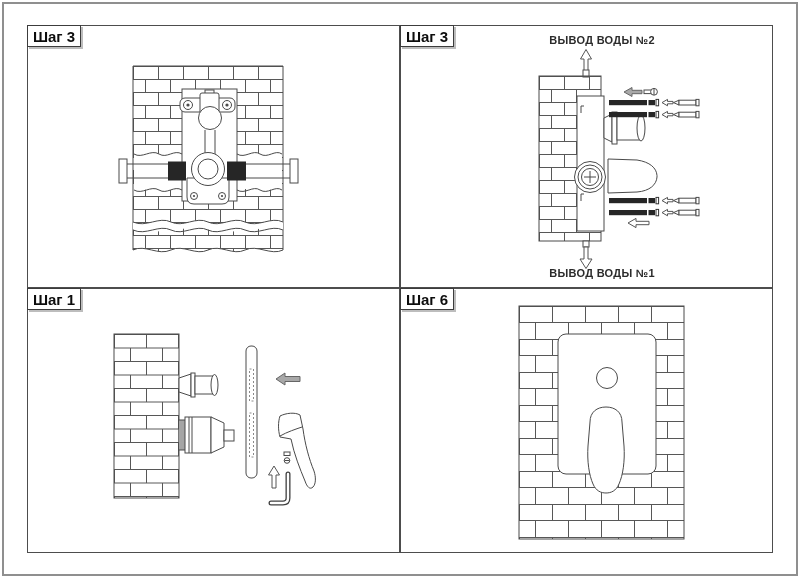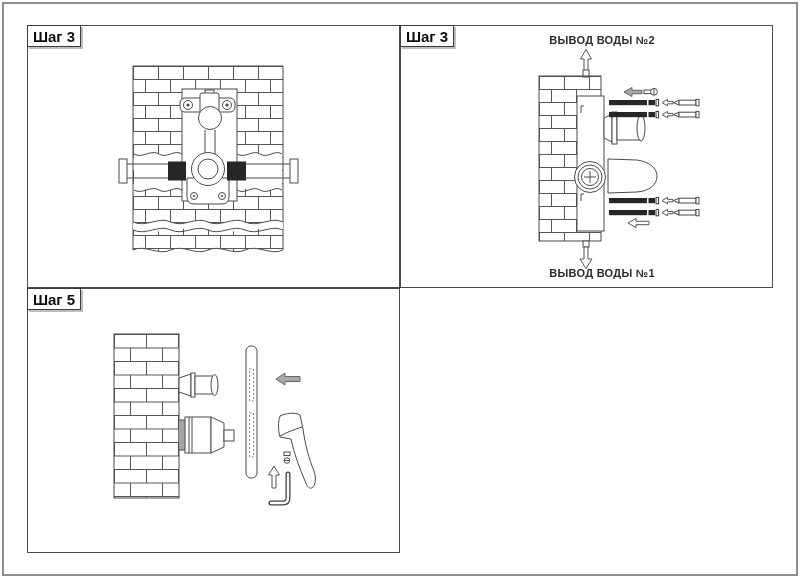--- a/index.html
+++ b/index.html
@@ -154,21 +154,21 @@
           <path class="arrow" d="M227,197 l8,-4.6 v2.9 h13 v3.4 h-13 v2.9 Z"></path>
         </g>
         <rect class="ln" x="182" y="215" width="6" height="6"></rect>
         <path class="arrow" d="M183,221 L187,221 L187,233 L191,233 L185,242.5 L179,233 L183,233 Z"></path>
         <text class="ann" x="201" y="251" text-anchor="middle">ВЫВОД ВОДЫ №1</text>
       </svg>
     </section>
 
     <section class="panel">
       <div class="step-label">
-        <span>Шаг 5</span>
+        <span>Шаг 1</span>
       </div>
       <svg class="draw" width="371" height="263" viewBox="0 0 371 263">
         <defs>
           <pattern id="b3" x="86" y="45" width="32" height="27" patternUnits="userSpaceOnUse">
             <path d="M0,0.5H32 M0,14H32 M0.5,0V14 M16.5,14V27" stroke="#575757" stroke-width="1" fill="none"></path>
           </pattern>
         </defs>
         <rect fill="url(#b3)" stroke="#4a4a4a" x="86" y="45" width="65" height="164"></rect>
         <g>
           <path class="ln" d="M151,89 L163,85 L163,107 L151,103 Z"></path>
@@ -200,16 +200,32 @@
           <path class="lnf" d="M256.5,171.5 h5"></path>
         </g>
         <path class="arrow" d="M244,199 L244,186 L240.5,186 L246,177 L251.5,186 L248,186 L248,199 Z"></path>
         <g>
           <path d="M260,185 L260,209 Q260,214 255,214 L243,214" fill="none" stroke="#3f3f3f" stroke-width="5" stroke-linecap="round" stroke-linejoin="round"></path>
           <path d="M260,185 L260,209 Q260,214 255,214 L243,214" fill="none" stroke="#fff" stroke-width="2.4" stroke-linecap="round" stroke-linejoin="round"></path>
         </g>
       </svg>
     </section>
 
+    <section class="panel">
+      <div class="step-label">
+        <span>Шаг 6</span>
+      </div>
+      <svg class="draw" width="371" height="263" viewBox="0 0 371 263">
+        <defs>
+          <pattern id="b4" x="118" y="17" width="33" height="33" patternUnits="userSpaceOnUse">
+            <path d="M0,0.5H33 M0,16.5H33 M0.5,0V16.5 M16.5,16.5V33" stroke="#575757" stroke-width="1" fill="none"></path>
+          </pattern>
+        </defs>
+        <rect fill="url(#b4)" stroke="#4a4a4a" x="118" y="17" width="165" height="233"></rect>
+        <rect class="ln" x="157" y="45" width="98" height="140" rx="8"></rect>
+        <circle class="ln" cx="206" cy="89" r="10.5"></circle>
+        <path class="ln" d="M189,133 C189,123 196,118 205,118 C214,118 221,123 221,133 L223,157 C224,172 222,186 218,195 C215,202 210,204 205,204 C200,204 195,202 192,195 C188,186 186,172 187,157 Z"></path>
+      </svg>
+    </section>
 
   </div>
   <div class="outer-border"></div>
 </div>
 
 </body></html>

